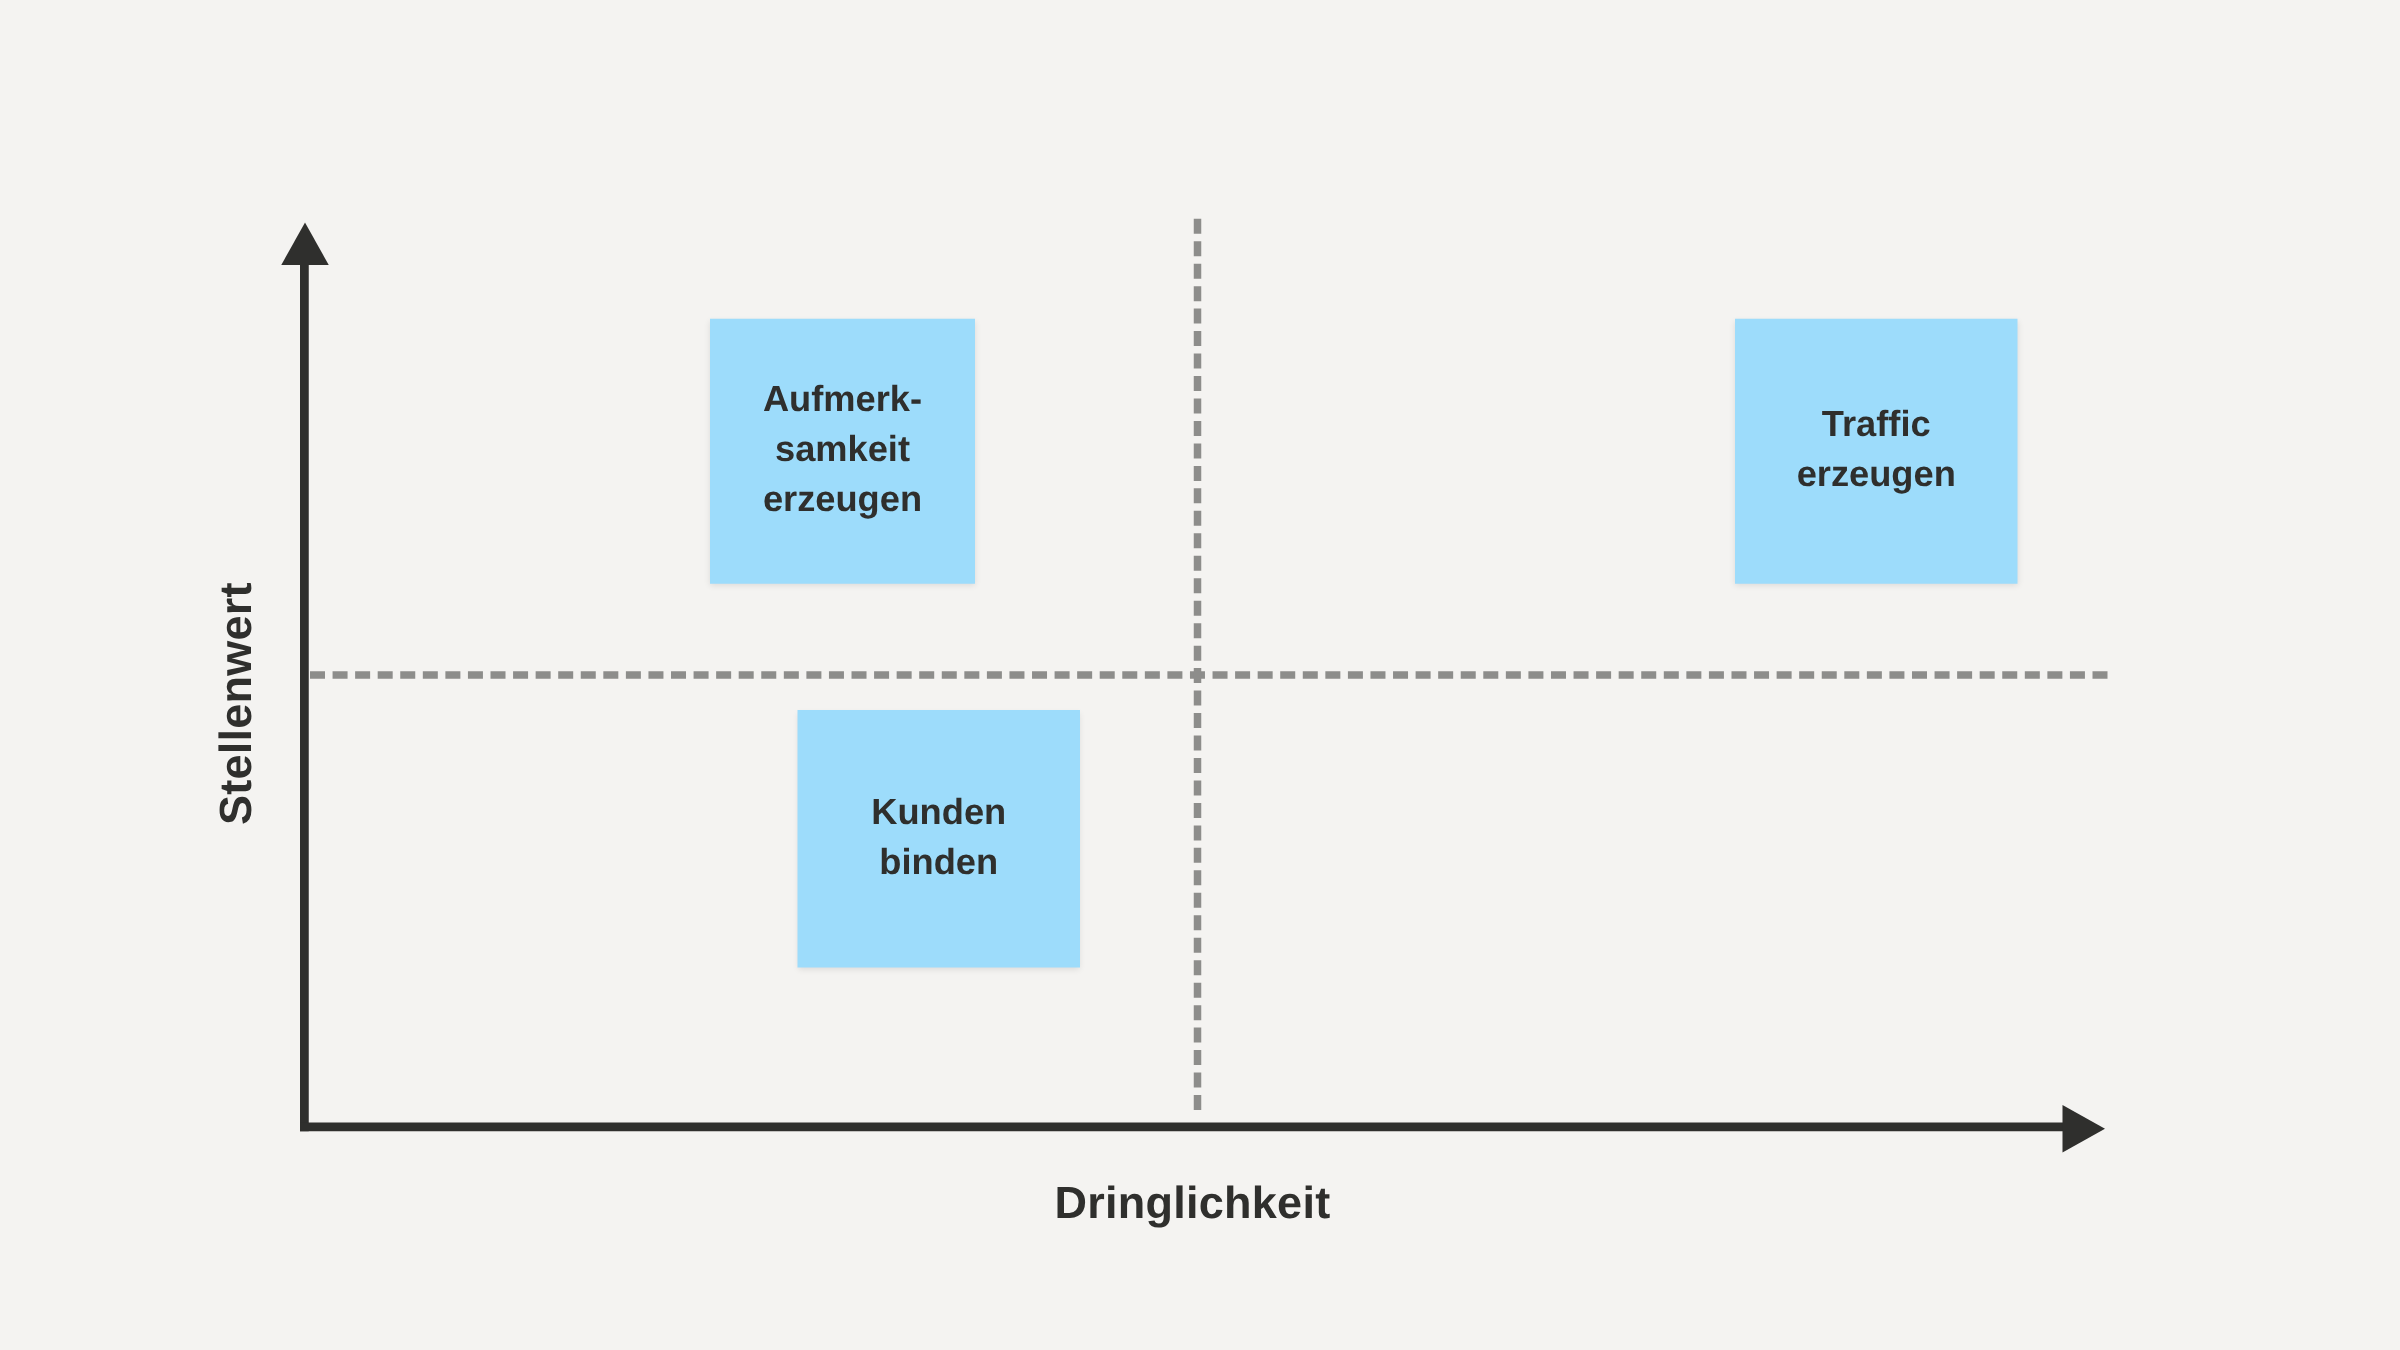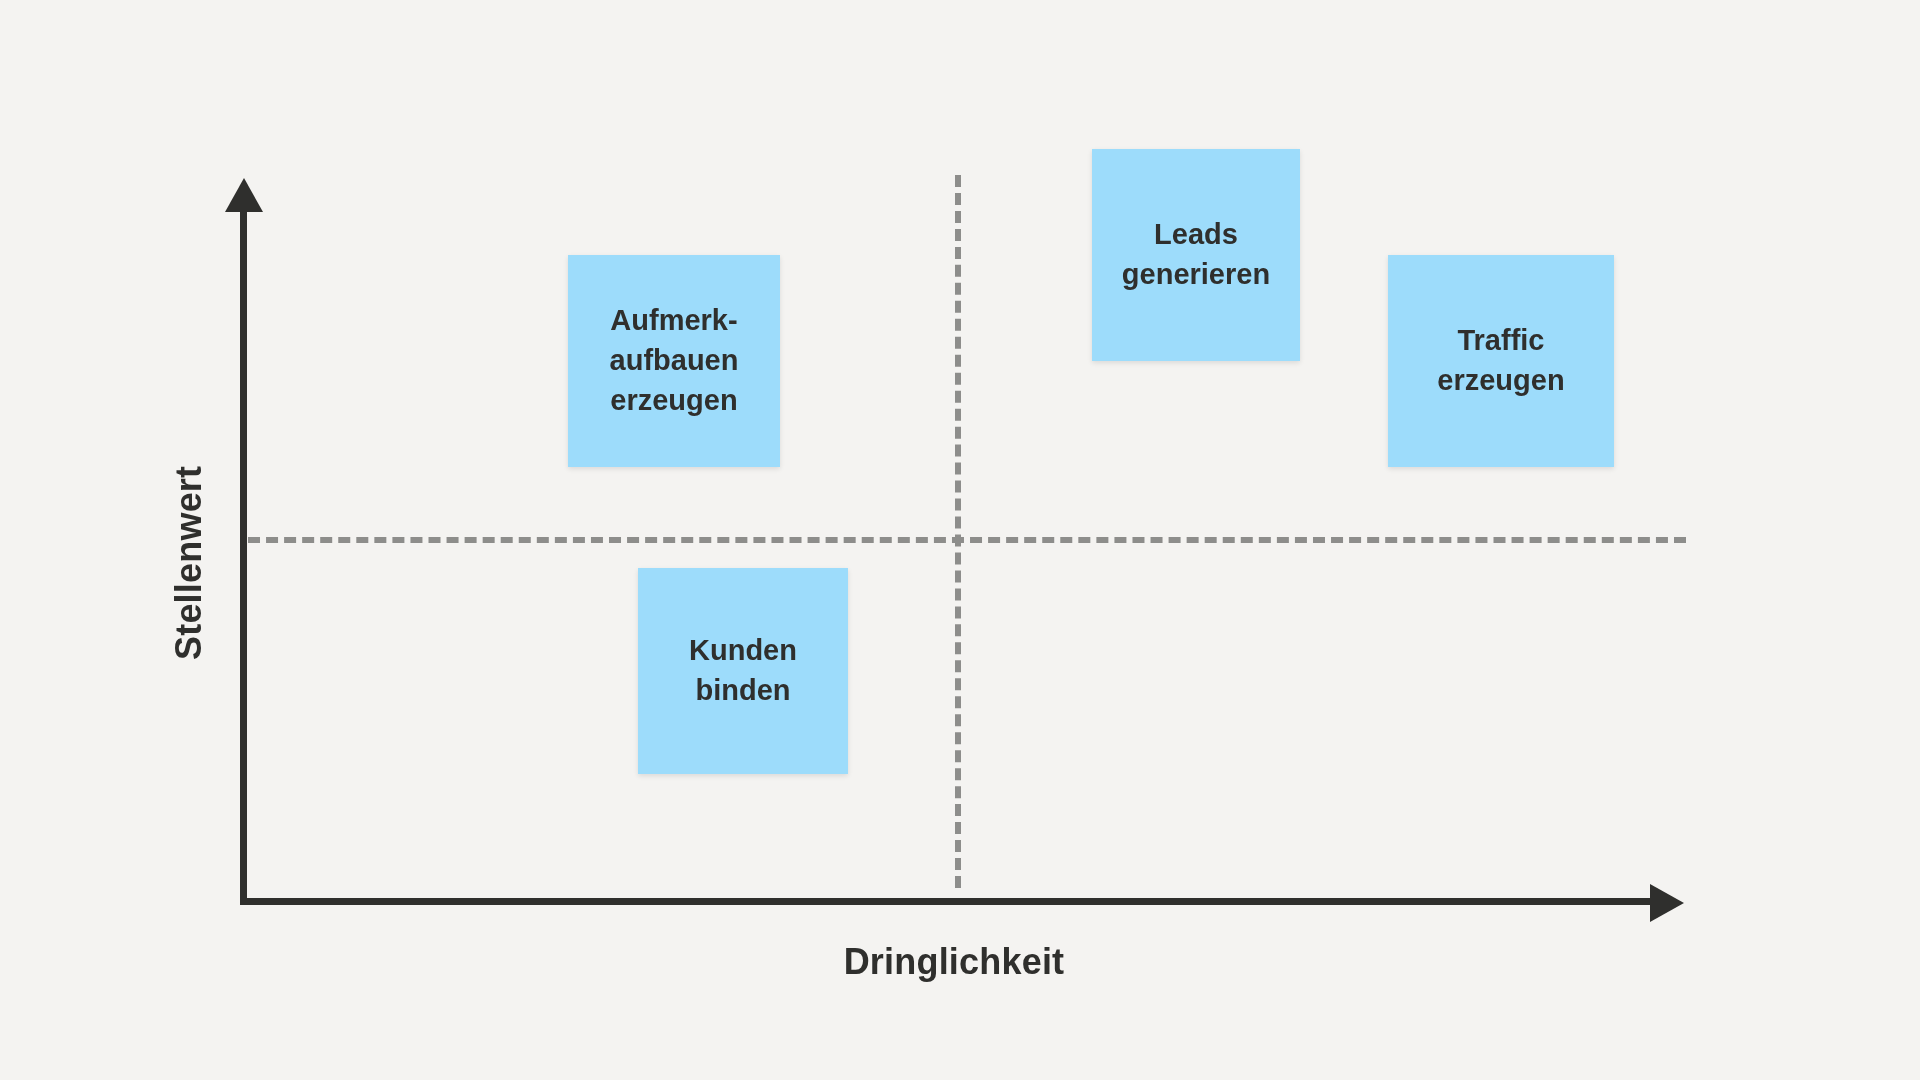--- a/index.html
+++ b/index.html
@@ -126,22 +126,20 @@
   <div class="axis-line" id="x-axis-line" style="background: rgb(47, 47, 45);"></div>
   <div class="axis-arrow" id="x-axis-arrow" style="border-left-color: rgb(47, 47, 45);"></div>
 
   <div id="divider-horizontal" style="border-top-color: rgb(141, 141, 139);"></div>
   <div id="divider-vertical" style="border-left-color: rgb(141, 141, 139);"></div>
 
   <div class="axis-title" id="y-axis-title" style="color: rgb(47, 47, 45);">Stellenwert</div>
   <div class="axis-title" id="x-axis-title" style="color: rgb(47, 47, 45);">Dringlichkeit</div>
 
   <div class="card" style="left: 568px; top: 255px; width: 212px; height: 212px; background: rgb(157, 220, 251);">Aufmerk-
-aufbauen
+samkeit
 erzeugen</div>
-  <div class="card" style="left: 1092px; top: 149px; width: 208px; height: 212px; background: rgb(157, 220, 251);">Leads
-generieren</div>
   <div class="card" style="left: 1388px; top: 255px; width: 226px; height: 212px; background: rgb(157, 220, 251);">Traffic
 erzeugen</div>
-  <div class="card" style="left: 638px; top: 568px; width: 210px; height: 206px; background: rgb(157, 220, 251);">Kunden
+  <div class="card" style="left: 638px; top: 568px; width: 226px; height: 206px; background: rgb(157, 220, 251);">Kunden
 binden</div>
 
 </div>
 
 </body></html>

